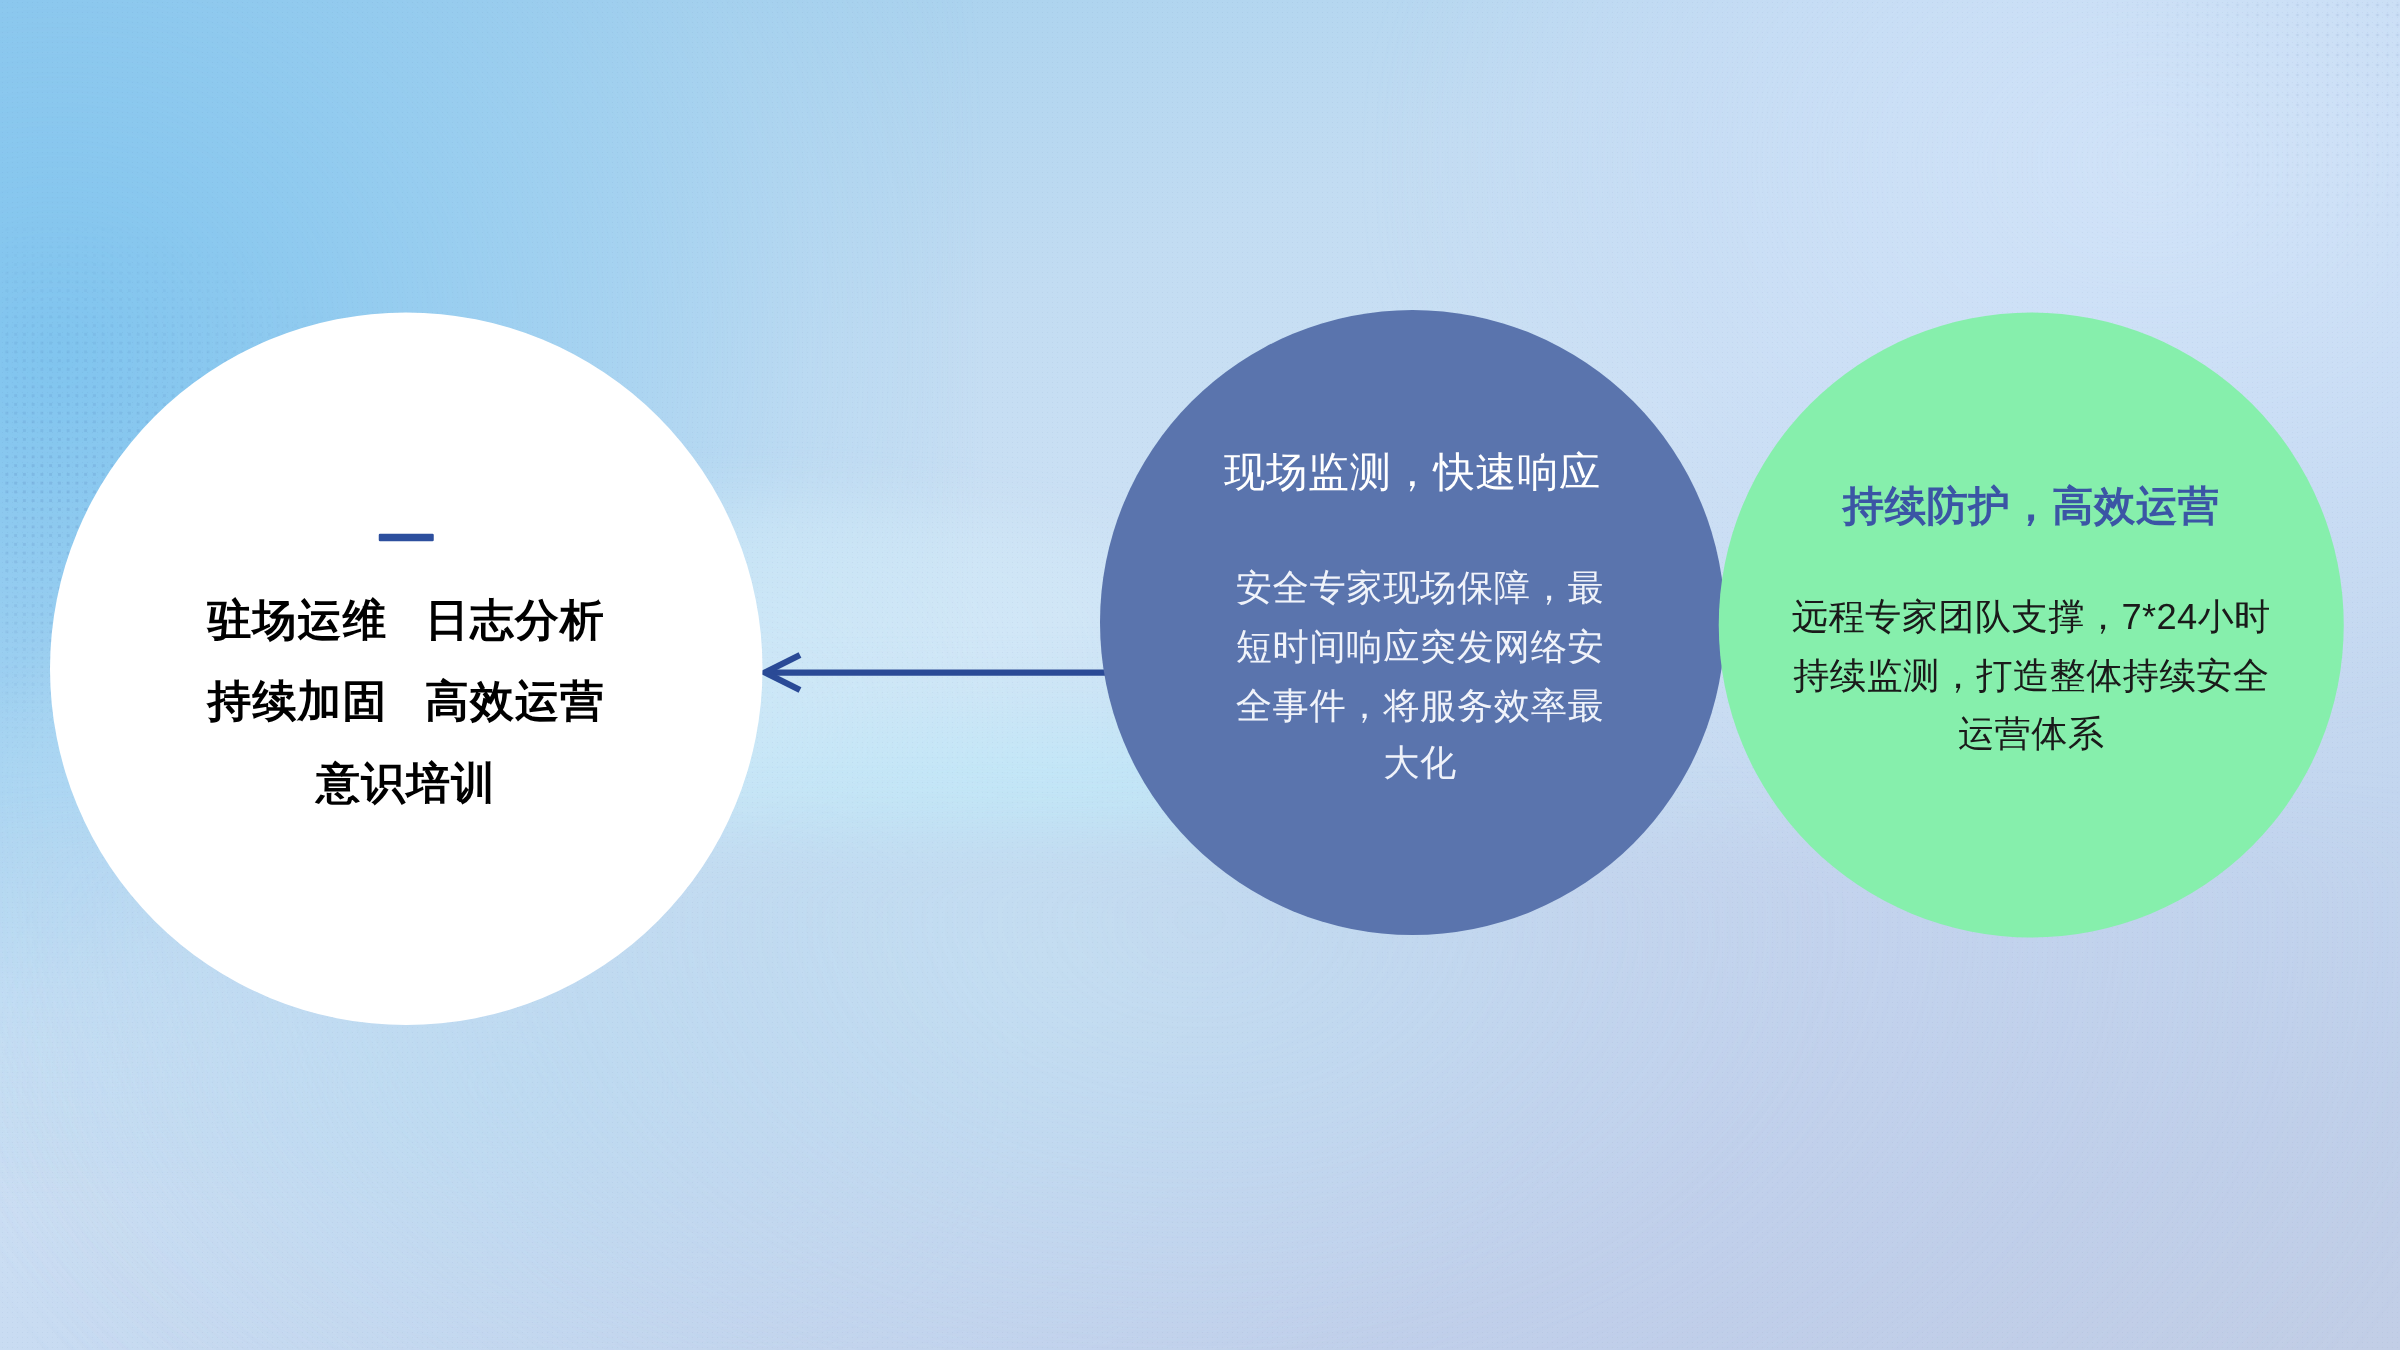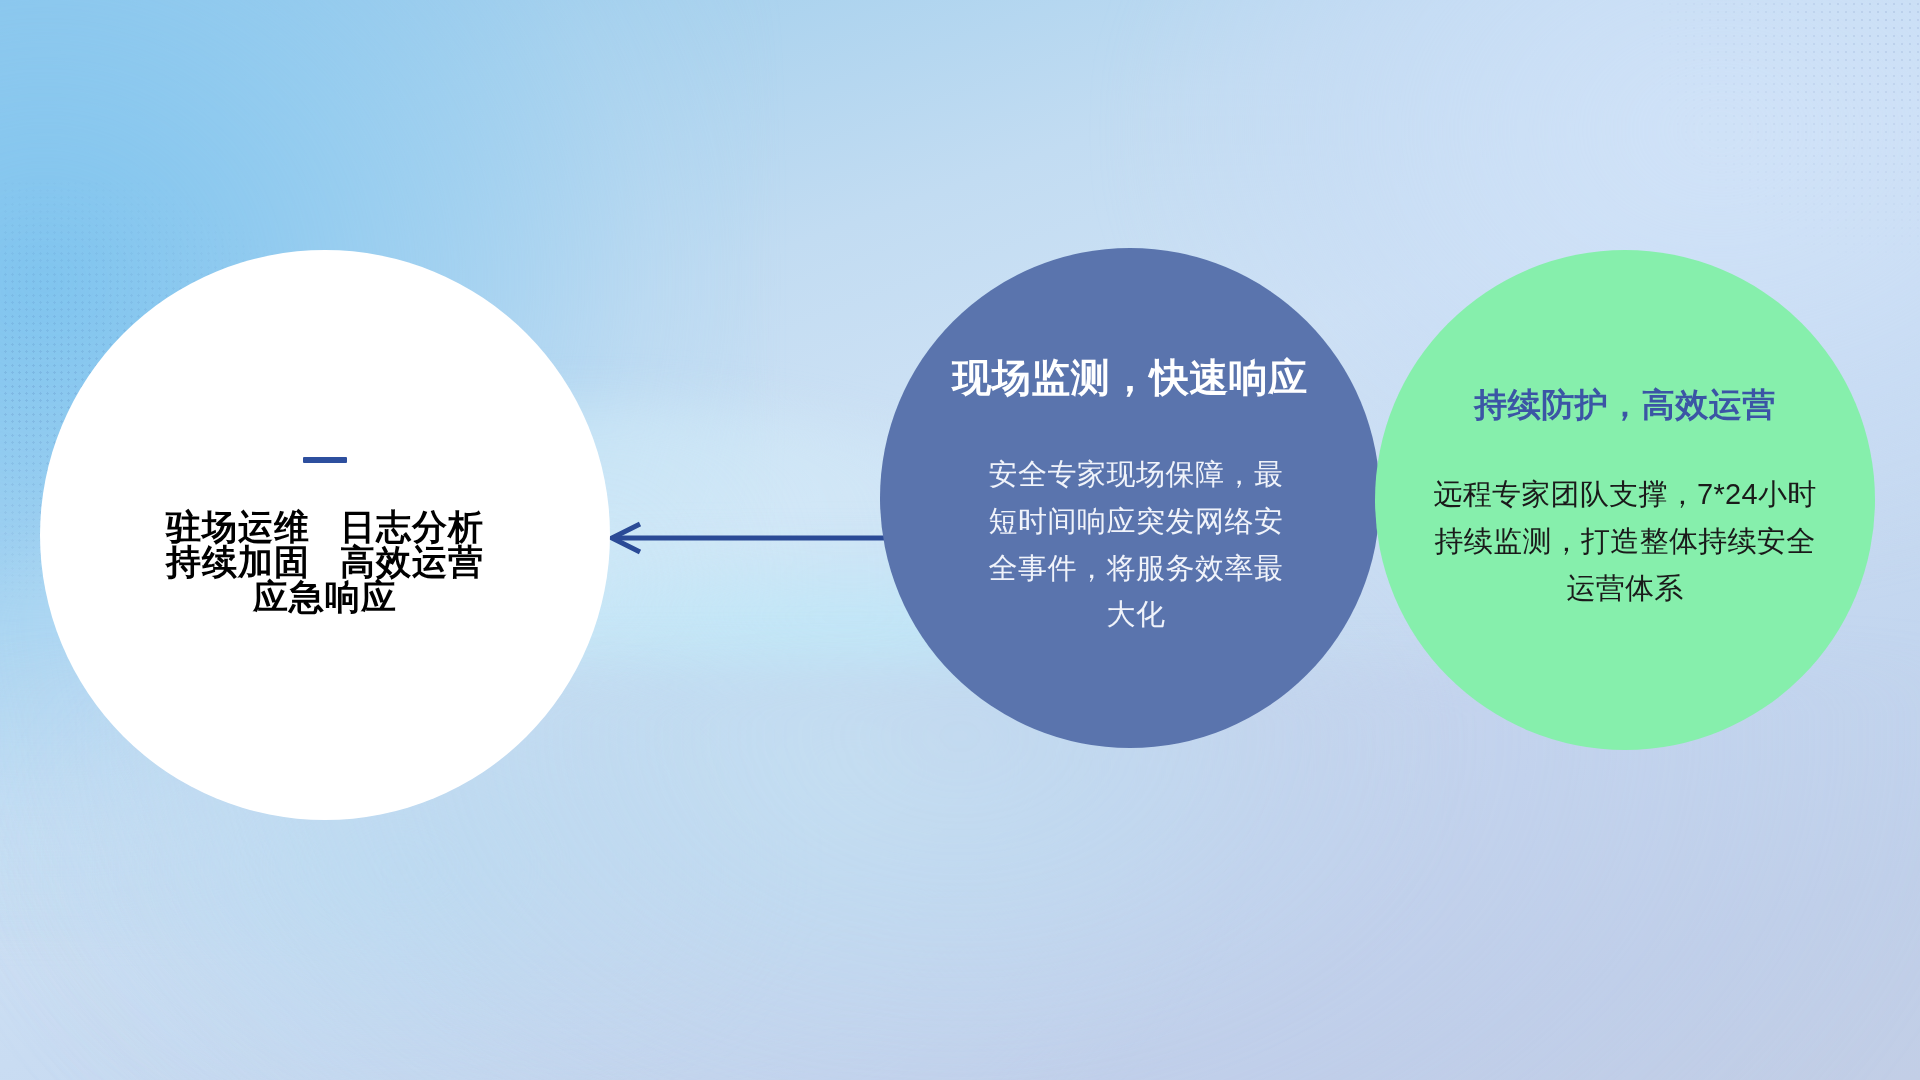--- a/index.html
+++ b/index.html
@@ -165,20 +165,21 @@
   .divider-bar {
     width: 44px;
     height: 6px;
     background: #2d4f9e;
     border-radius: 1px;
     margin-bottom: 46px;
   }
   .left-lines {
     display: flex;
     flex-direction: column;
+    gap: 30px;
     align-items: center;
   }
   .left-line {
     font-size: 35px;
     font-weight: bold;
     color: #000000;
     letter-spacing: 1px;
     white-space: nowrap;
     line-height: 1;
   }
@@ -187,22 +188,22 @@
   #circle-blue {
     left: 880px;
     top: 248px;
     width: 500px;
     height: 500px;
     background: #5a74ad;
     z-index: 4;
     padding: 0 40px;
   }
   #circle-blue .circle-heading {
-    font-size: 39px;
-    font-weight: bold;
+    font-size: 33px;
+    font-weight: normal;
     color: #ffffff;
     letter-spacing: 0.5px;
     white-space: nowrap;
     margin-bottom: 54px;
     line-height: 1;
   }
   #circle-blue .circle-body {
     font-size: 29px;
     color: #f0f3fa;
     line-height: 1.62;
@@ -266,21 +267,21 @@
   <svg id="arrow-connector" viewBox="0 0 300 40">
     <line x1="298" y1="20" x2="16" y2="20" stroke="#2a4a96" stroke-width="5"></line>
     <polyline points="40,6 12,20 40,34" fill="none" stroke="#2a4a96" stroke-width="5" stroke-linejoin="miter" stroke-linecap="butt"></polyline>
   </svg>
 
   <div class="circle" id="circle-left">
     <div class="divider-bar"></div>
     <div class="left-lines">
       <div class="left-line"><span>驻场运维</span><span class="gap"></span><span>日志分析</span></div>
       <div class="left-line"><span>持续加固</span><span class="gap"></span><span>高效运营</span></div>
-      <div class="left-line">应急响应</div>
+      <div class="left-line">意识培训</div>
     </div>
   </div>
 
   <div class="circle" id="circle-blue">
     <div class="circle-heading">现场监测，快速响应</div>
     <div class="circle-body">安全专家现场保障，最短时间响应突发网络安全事件，将服务效率最大化</div>
   </div>
 
   <div class="circle" id="circle-right">
     <div class="circle-heading">持续防护，高效运营</div>

